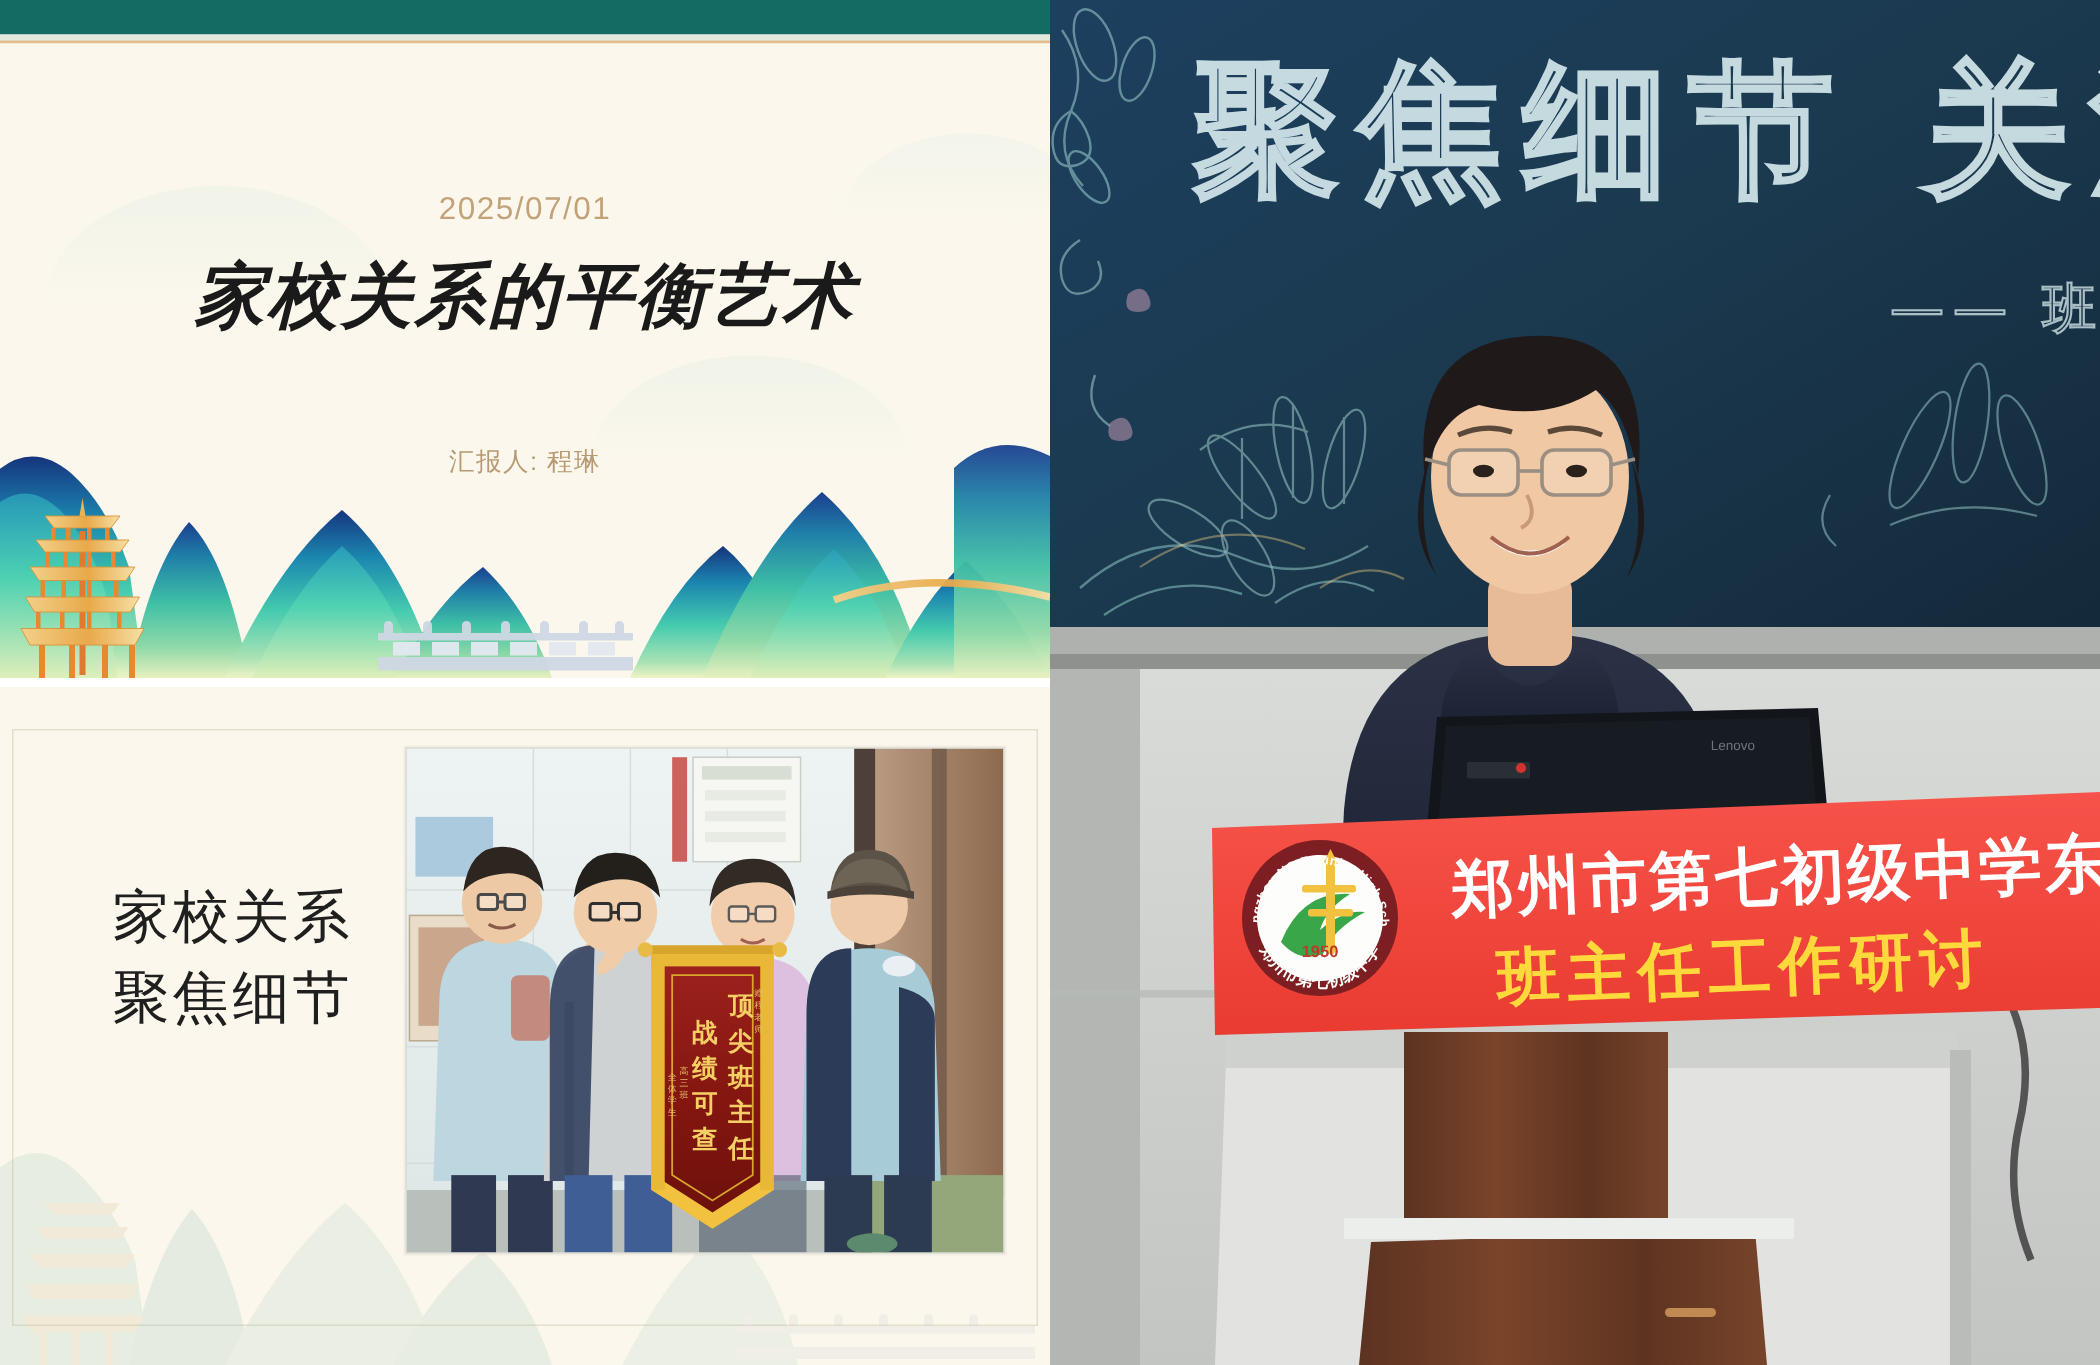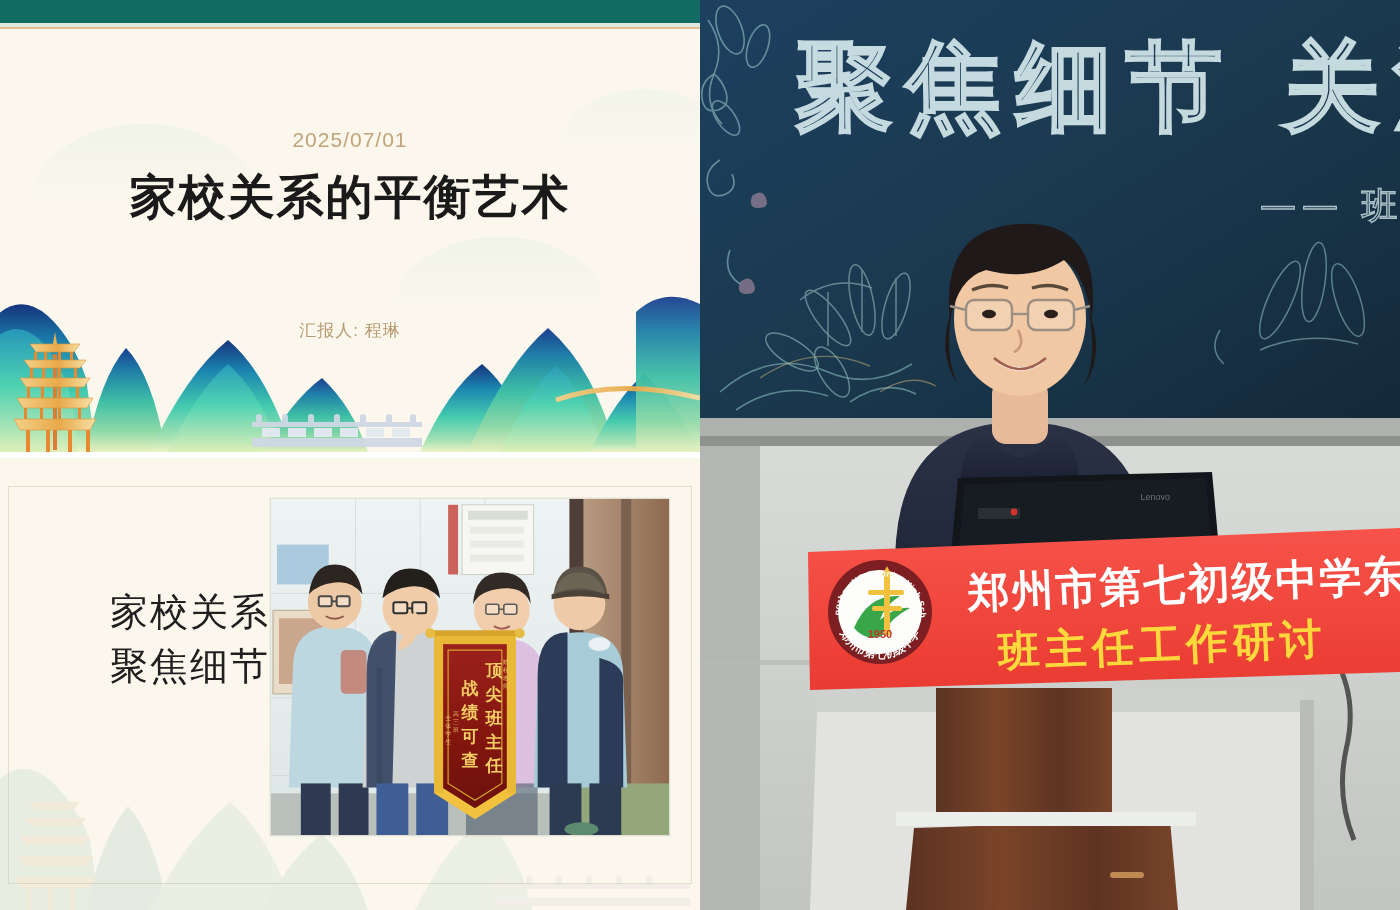--- a/index.html
+++ b/index.html
@@ -25,39 +25,39 @@
   .wash.w1 { left:30px;  top:95px;  width:230px; height:80px;
              background:linear-gradient(180deg,#e9f1e6,#fbf7ec); }
   .wash.w2 { left:395px; top:208px; width:210px; height:70px;
              background:linear-gradient(180deg,#e8f0e6,#fbf7ec); }
   .wash.w3 { left:560px; top:60px;  width:170px; height:60px;
              background:linear-gradient(180deg,#ecf2ea,#fbf7ec); }
 
   .s1-date { position:absolute; left:0; right:0; top:128px; text-align:center;
              font-size:21px; letter-spacing:1px; color:#c2a379; font-weight:400; }
   .s1-title{ position:absolute; left:0; right:0; top:166px; text-align:center;
-             font-size:47px; font-weight:bold; color:#1a1a1a; letter-spacing:2px; }
+             font-size:47px; font-weight:bold; color:#1a1a1a; letter-spacing:2px;font-style:italic; }
   .s1-pres { position:absolute; left:0; right:0; top:296px; text-align:center;
-             font-size:17px; color:#b69a72; letter-spacing:1px;margin-top:23px; }
+             font-size:17px; color:#b69a72; letter-spacing:1px; }
 
   
   .mountains { position:absolute; left:0; bottom:0; width:700px; height:170px; overflow:hidden; }
   .mountains.faded { opacity:.17; filter:saturate(.5); }
 
   
   .gap { position:absolute; left:0; top:452px; width:700px; height:6px; background:#ffffff; }
 
   
   .slide-content { position:absolute; left:0; top:458px; width:700px; height:452px;
                    background:#fbf7ec; overflow:hidden; }
   .s2-frame { position:absolute; left:8px; top:28px; width:684px; height:398px;
               border:1px solid rgba(200,190,165,.45); }
   .s2-heading { position:absolute; left:40px; top:128px; width:230px;
                 font-size:38px; line-height:1.42; color:#1f1f1f; letter-spacing:2px;
-                text-align:right; }
+                text-align:center; }
 
   .photo { position:absolute; left:270px; top:498px; width:400px; height:338px;
            background:#cfd4d2; overflow:hidden; border:1px solid #e3e0d6;
            box-shadow:0 0 0 1px rgba(0,0,0,.04); }
   .photo > svg { display:block; width:100%; height:100%; }
 
   
   .right-photo { position:absolute; left:700px; top:0; width:700px; height:910px;
                  overflow:hidden; background:#1e3348; }
   .right-photo > svg { display:block; width:100%; height:100%; }

